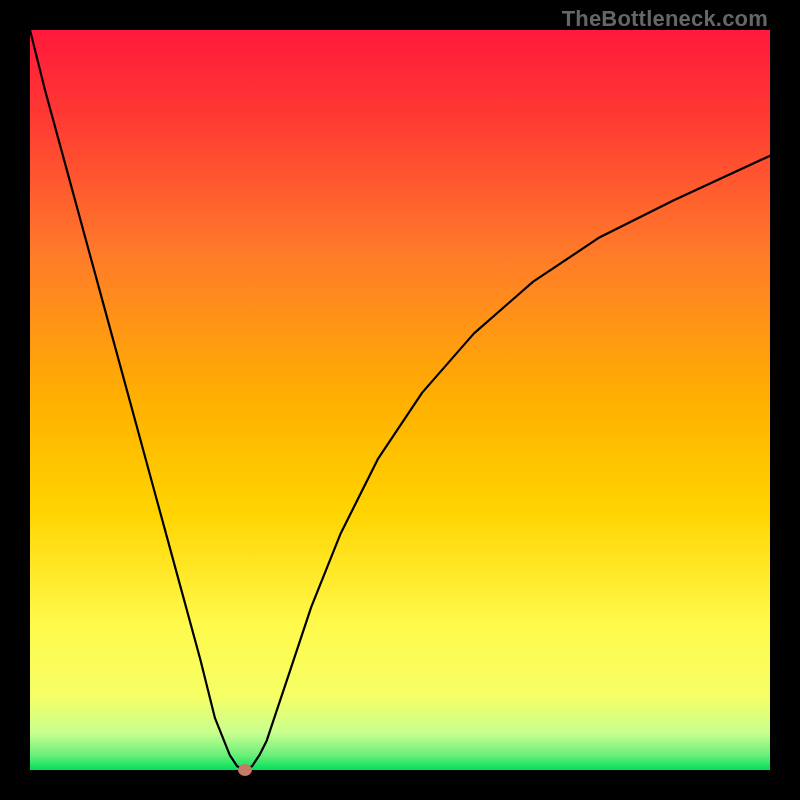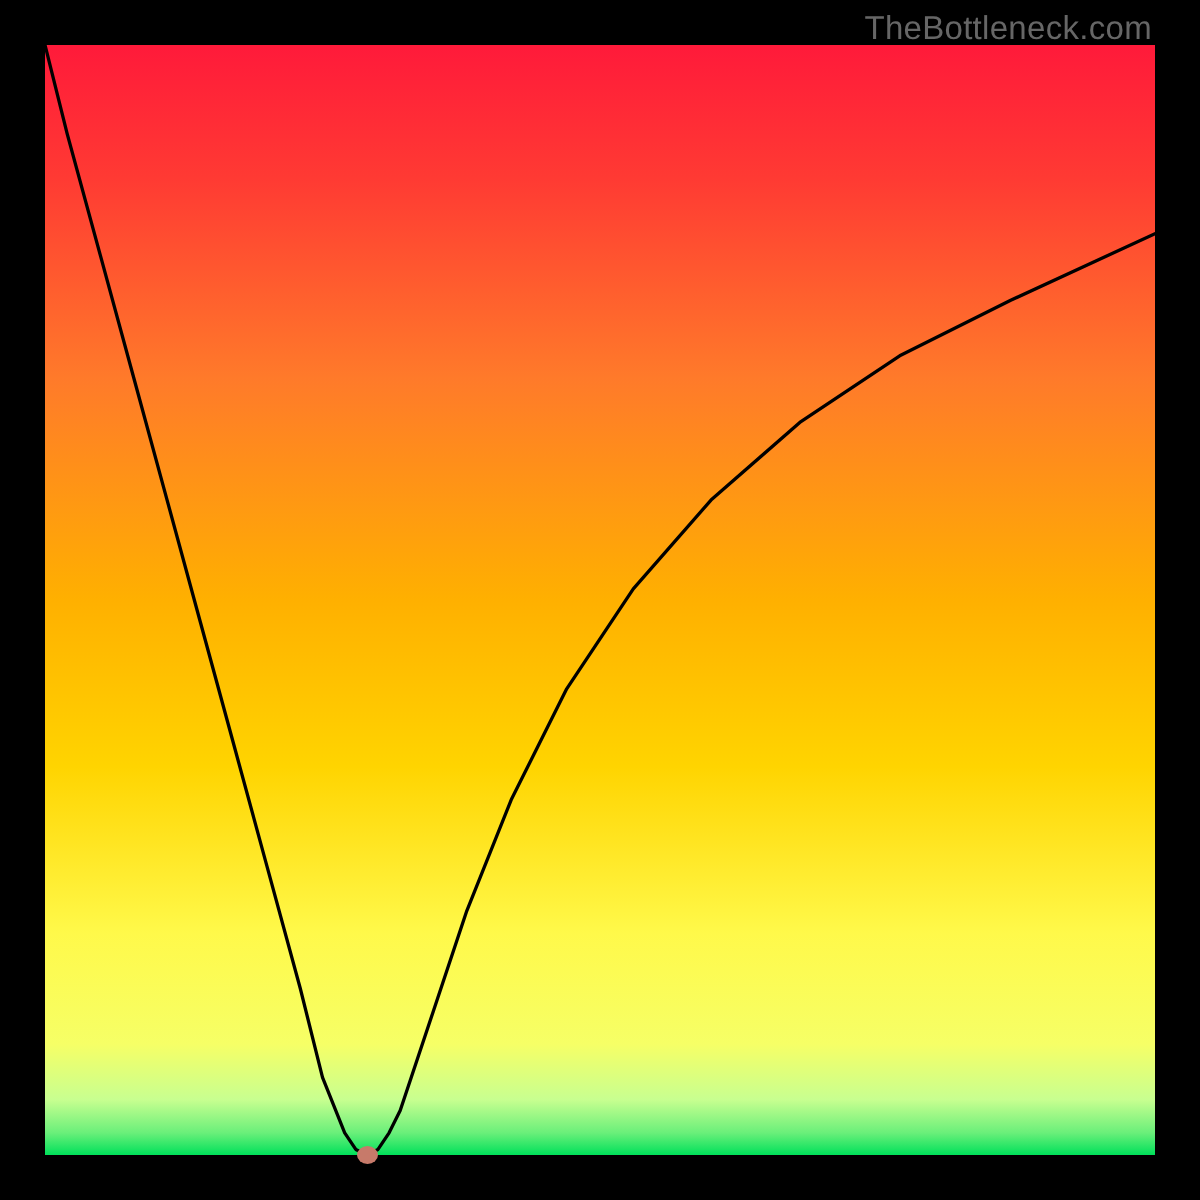--- a/index.html
+++ b/index.html
@@ -1,18 +1,18 @@
 <!DOCTYPE html>
 <html><head>
 <meta charset="utf-8">
 <style>
   * { margin: 0; padding: 0; box-sizing: border-box; }
   body { width: 800px; height: 800px; background: #000; position: relative; font-family: Arial, sans-serif; }
   .plot-area { position: absolute; left: 30px; top: 30px; width: 740px; height: 740px; }
-  .watermark { position: absolute; top: 6px; right: 32px; color: #666; font-size: 22px; font-weight: 400; letter-spacing: 0.2px; }
+  .watermark { position: absolute; top: 6px; right: 32px; color: #666; font-size: 22px; font-weight: 700; letter-spacing: 0.2px; }
   .dot { position: absolute; width: 14px; height: 12px; background: #c77a6a; border-radius: 50%; transform: translate(-50%, -50%); }
   svg { display: block; }
 </style>
 </head>
 <body>
 
 <div class="watermark">TheBottleneck.com</div>
 
 <div class="plot-area">
   <svg width="740" height="740" viewBox="0 0 740 740">

